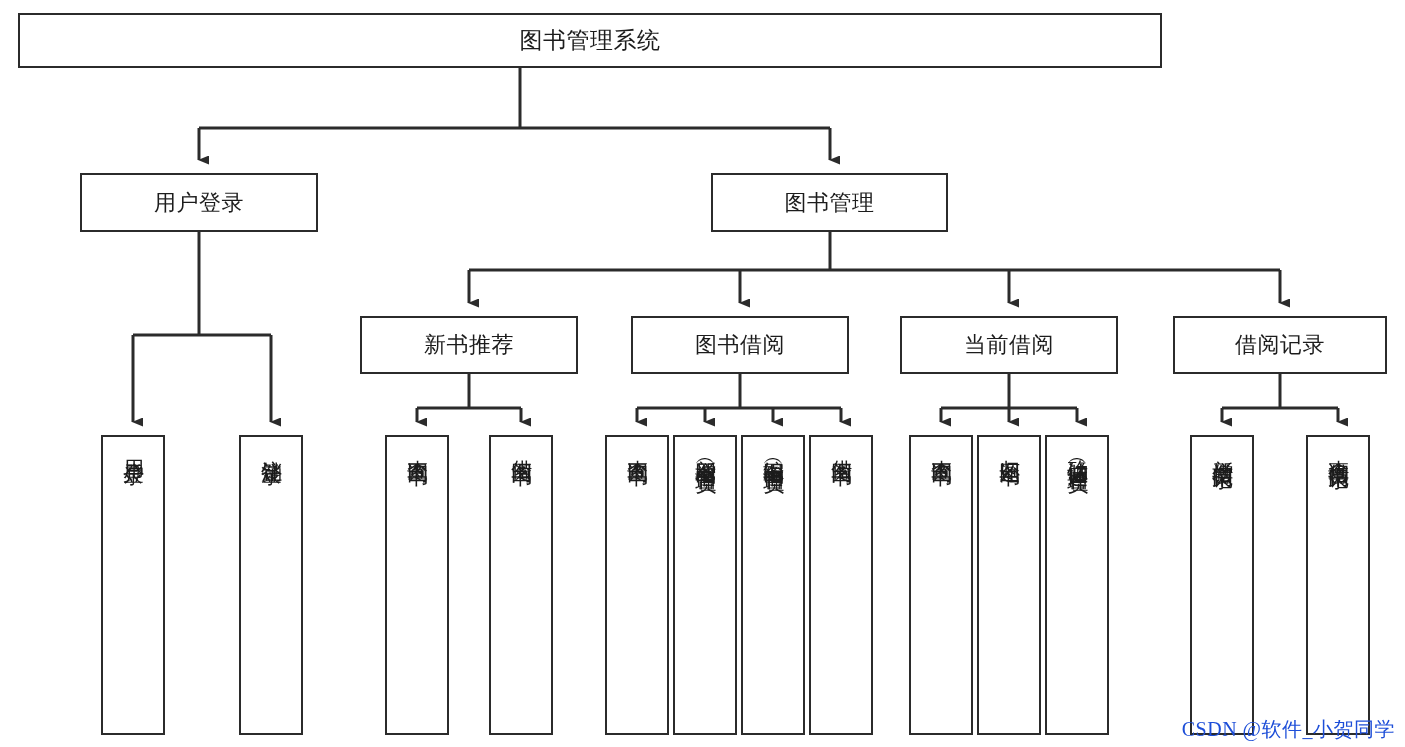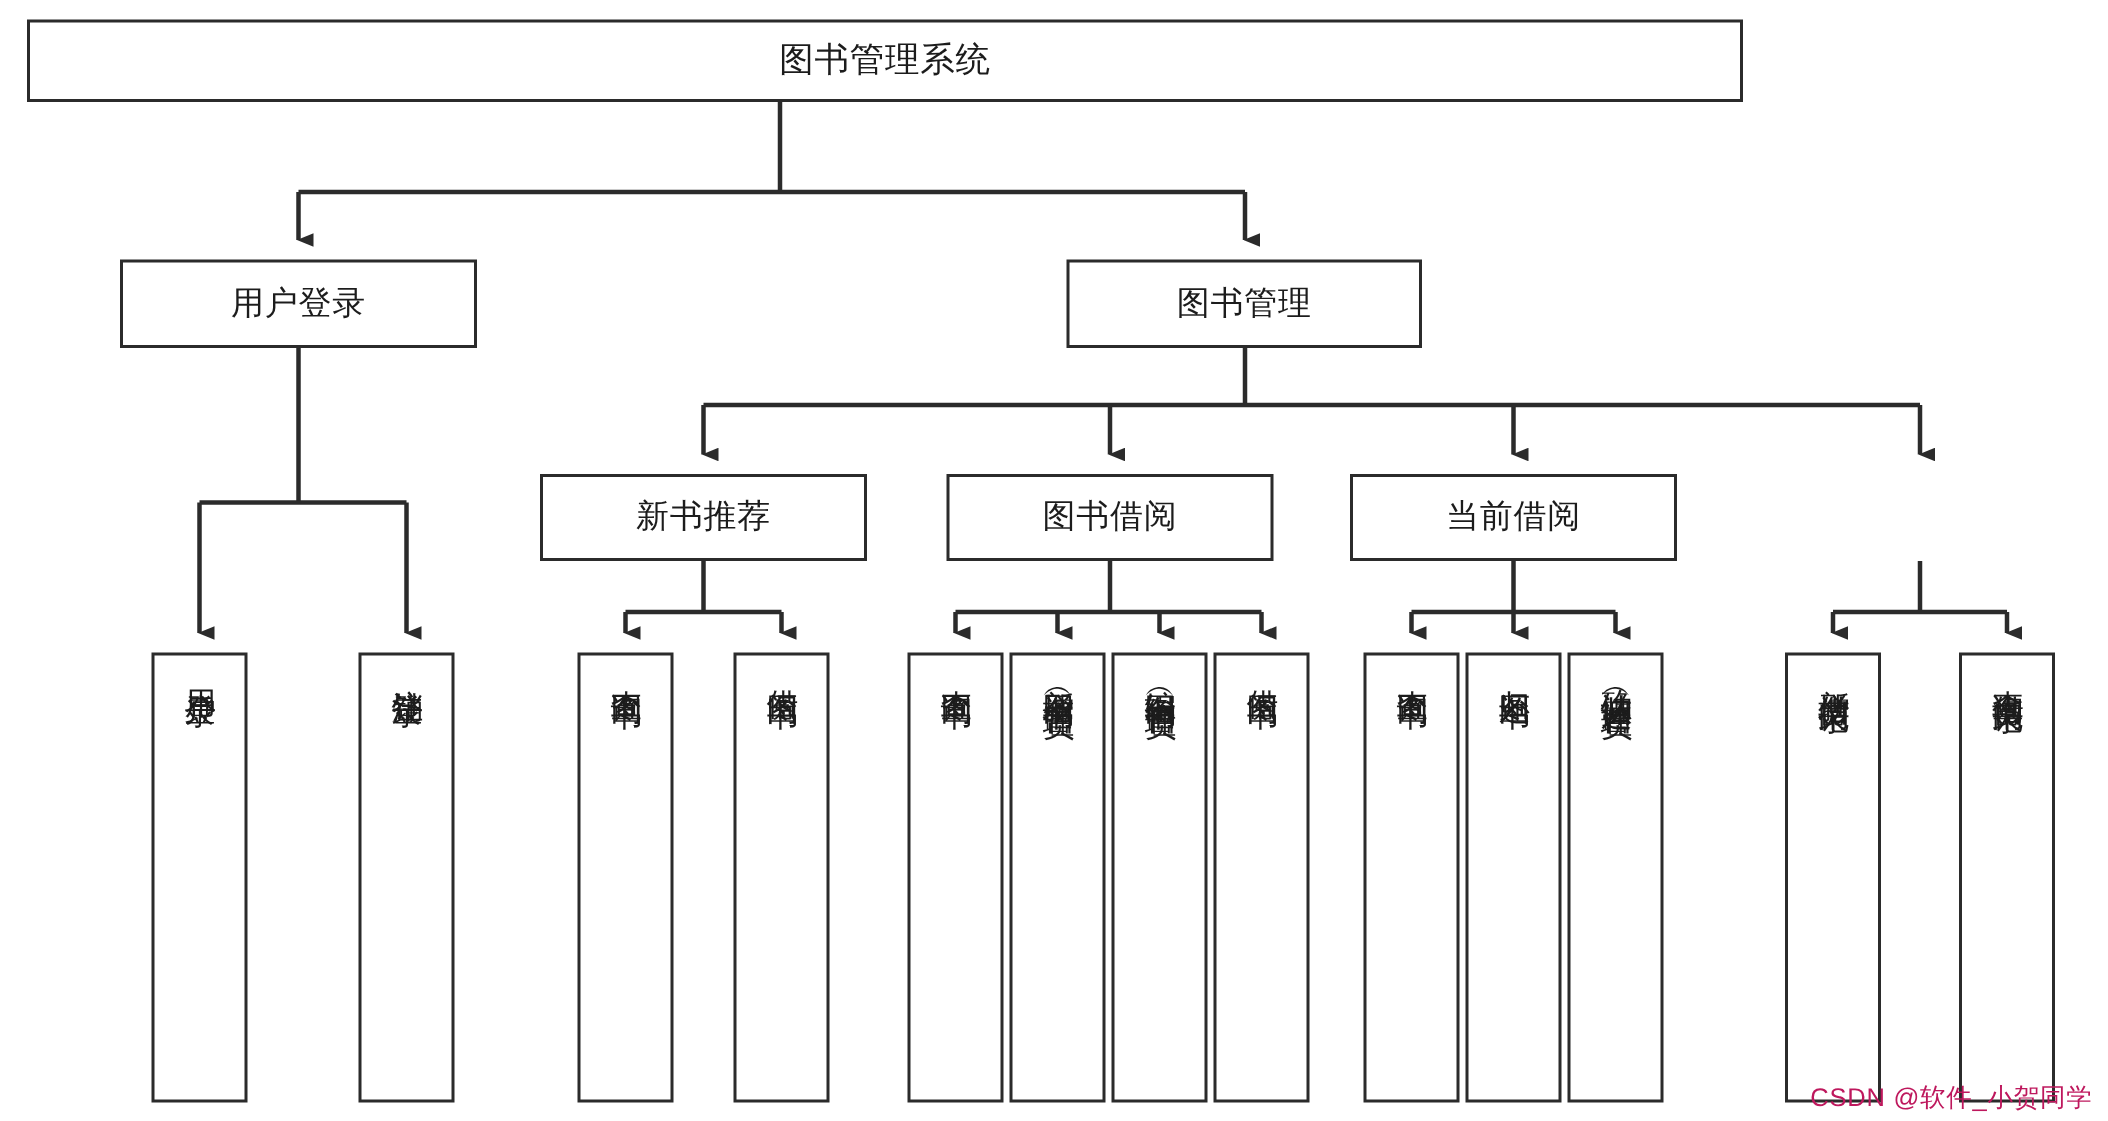--- a/index.html
+++ b/index.html
@@ -63,26 +63,26 @@
     letter-spacing: 2px;
     white-space: nowrap;
   }
   .node.root .node-label {
     font-size: 23px;
   }
   .watermark {
     position: absolute;
     right: 10px;
     bottom: 4px;
-    font-size: 17px;
-    color: #be185d;
+    font-size: 20px;
+    color: #1d4ed8;
     letter-spacing: 0.5px;
     white-space: nowrap;
     z-index: 5;
-    font-family: Liberation Sans, sans-serif;
+    font-family: Liberation Serif, serif;
   }
 </style>
 </head>
 <body>
 
 <div id="diagram-canvas">
 
   <svg id="edge-layer" viewBox="0 0 1405 747" width="1405" height="747" xmlns="http://www.w3.org/2000/svg">
     <defs>
       <marker id="arrow" markerWidth="9" markerHeight="11" refX="4.5" refY="10" orient="auto" markerUnits="userSpaceOnUse">
@@ -152,20 +152,23 @@
   </div>
 
   <div class="node horiz" style="left:900px; top:316px; width:218px; height:58px;">
     <span class="node-label">当前借阅</span>
   </div>
 
   <div class="node horiz" style="left:631px; top:316px; width:218px; height:58px;">
     <span class="node-label">图书借阅</span>
   </div>
 
+  <div class="node horiz" style="left:1173px; top:316px; width:214px; height:58px;">
+    <span class="node-label">借阅记录</span>
+  </div>
 
   <div class="node vert" style="left:101px; top:435px; width:64px; height:300px;">
     <span class="node-label">用户登录</span>
   </div>
 
   <div class="node vert" style="left:239px; top:435px; width:64px; height:300px;">
     <span class="node-label">注销登录</span>
   </div>
 
   <div class="node vert" style="left:385px; top:435px; width:64px; height:300px;">

